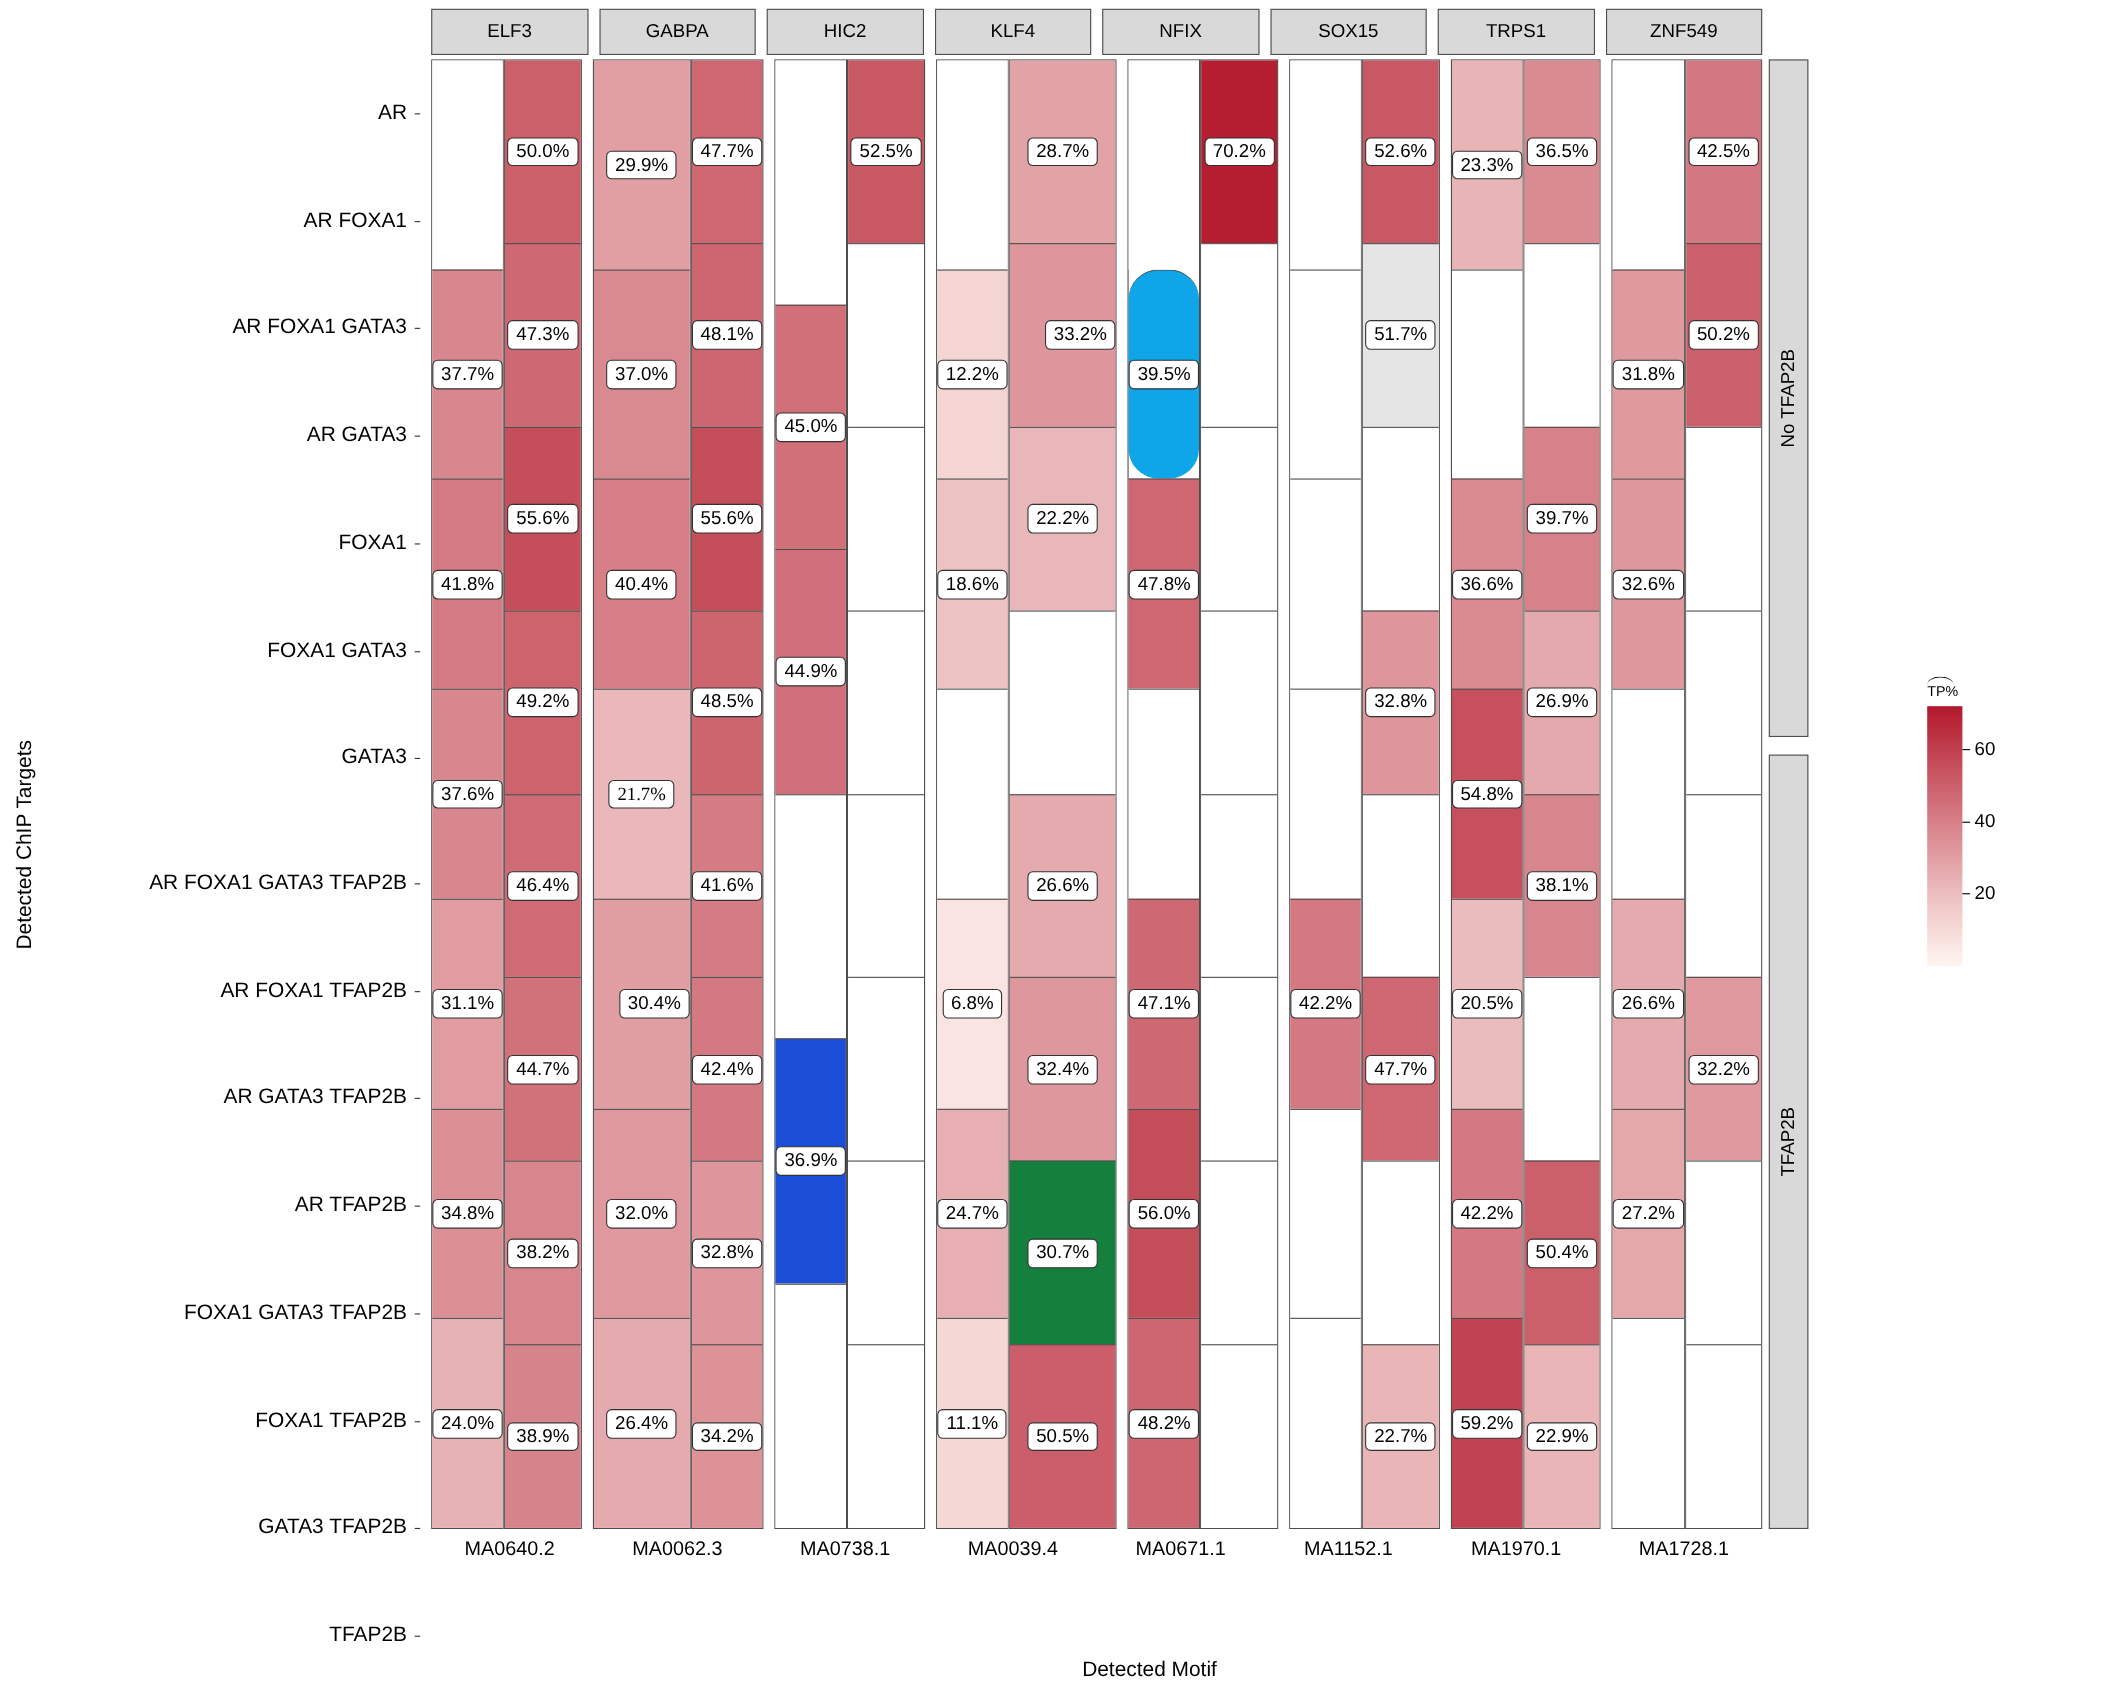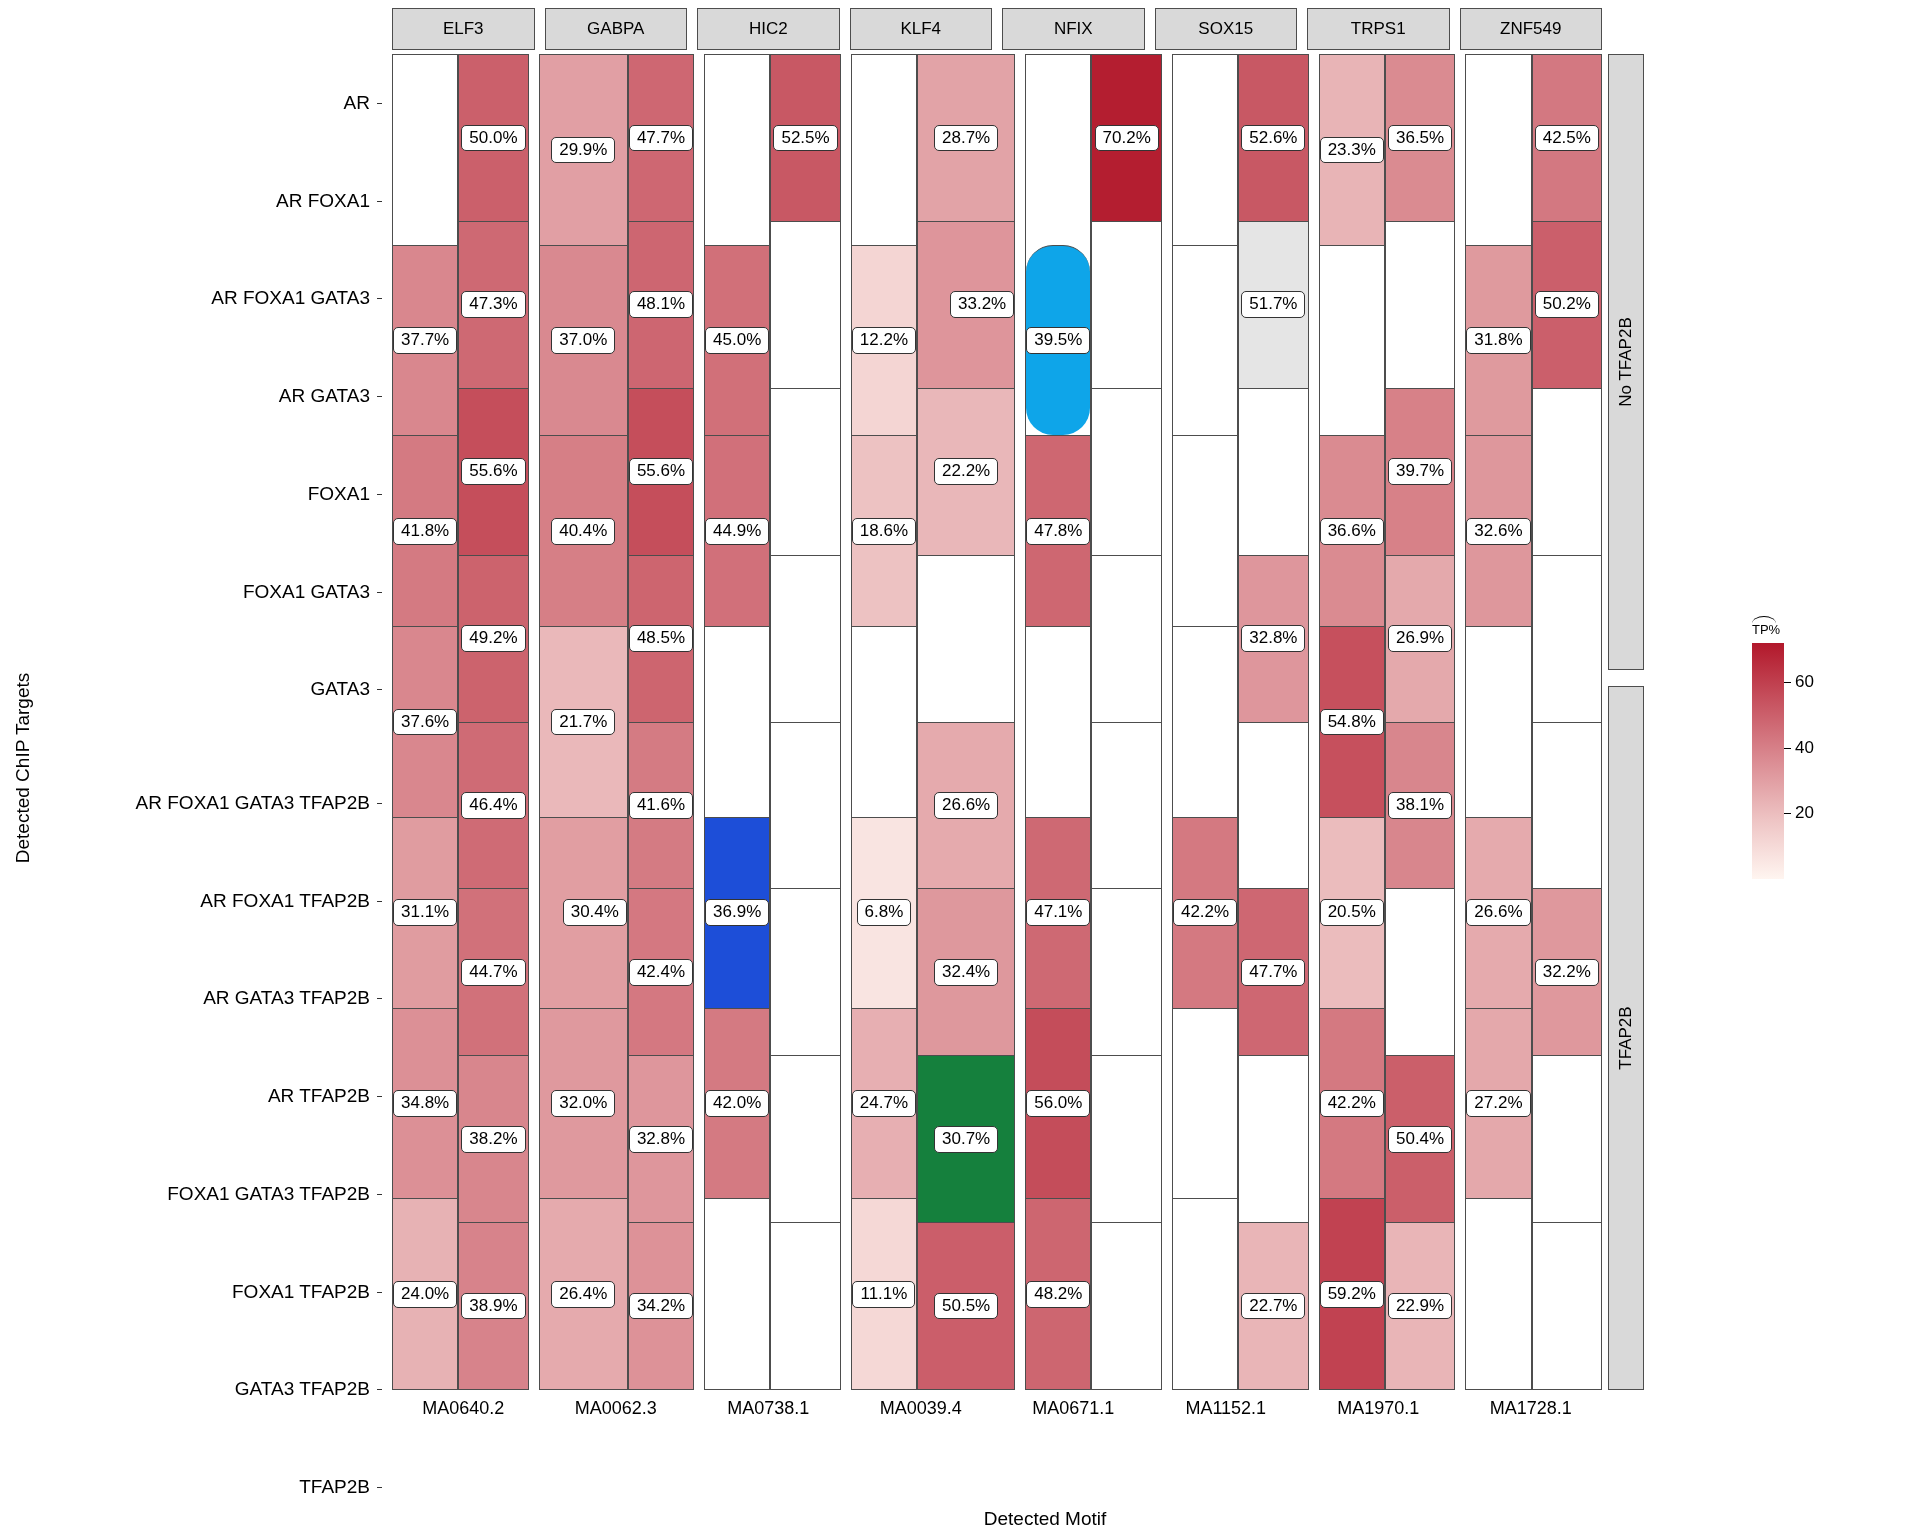--- a/index.html
+++ b/index.html
@@ -360,21 +360,21 @@
           <div class="panel-group g0">
             <div class="cell" style="background: rgb(225, 159, 164);">
               <div class="cell-label">29.9%</div>
             </div>
             <div class="cell" style="background: rgb(217, 137, 144);">
               <div class="cell-label">37.0%</div>
             </div>
             <div class="cell" style="background: rgb(214, 127, 134);">
               <div class="cell-label">40.4%</div>
             </div>
-            <div class="cell" style="background: rgb(234, 184, 186);">
+            <div class="cell" style="background: rgb(234, 184, 186); font-family: Liberation Serif, serif;">
               <div class="cell-label">21.7%</div>
             </div>
             <div class="cell" style="background: rgb(225, 158, 162); padding-left: 23px;">
               <div class="cell-label">30.4%</div>
             </div>
             <div class="cell" style="background: rgb(223, 153, 158);">
               <div class="cell-label">32.0%</div>
             </div>
             <div class="cell" style="background: rgb(229, 170, 173);">
               <div class="cell-label">26.4%</div>
@@ -413,23 +413,20 @@
             <div class="cell empty" style="background: rgb(255, 255, 255);"></div>
             <div class="cell" style="background: rgb(209, 112, 121);">
               <div class="cell-label">45.0%</div>
             </div>
             <div class="cell" style="background: rgb(209, 112, 122);">
               <div class="cell-label">44.9%</div>
             </div>
             <div class="cell empty" style="background: rgb(255, 255, 255);"></div>
             <div class="cell" style="background: #1d4ed8; justify-content: flex-end;">
               <div class="cell-label">36.9%</div>
-            </div>
-            <div class="cell" style="background: rgb(212, 122, 130);">
-              <div class="cell-label">42.0%</div>
             </div>
             <div class="cell empty" style="background: rgb(255, 255, 255);"></div>
           </div>
           <div class="panel-gap"></div>
           <div class="panel-group g1">
             <div class="cell" style="background: rgb(200, 88, 100);">
               <div class="cell-label">52.5%</div>
             </div>
             <div class="cell empty" style="background: rgb(255, 255, 255);"></div>
             <div class="cell empty" style="background: rgb(255, 255, 255);"></div>

